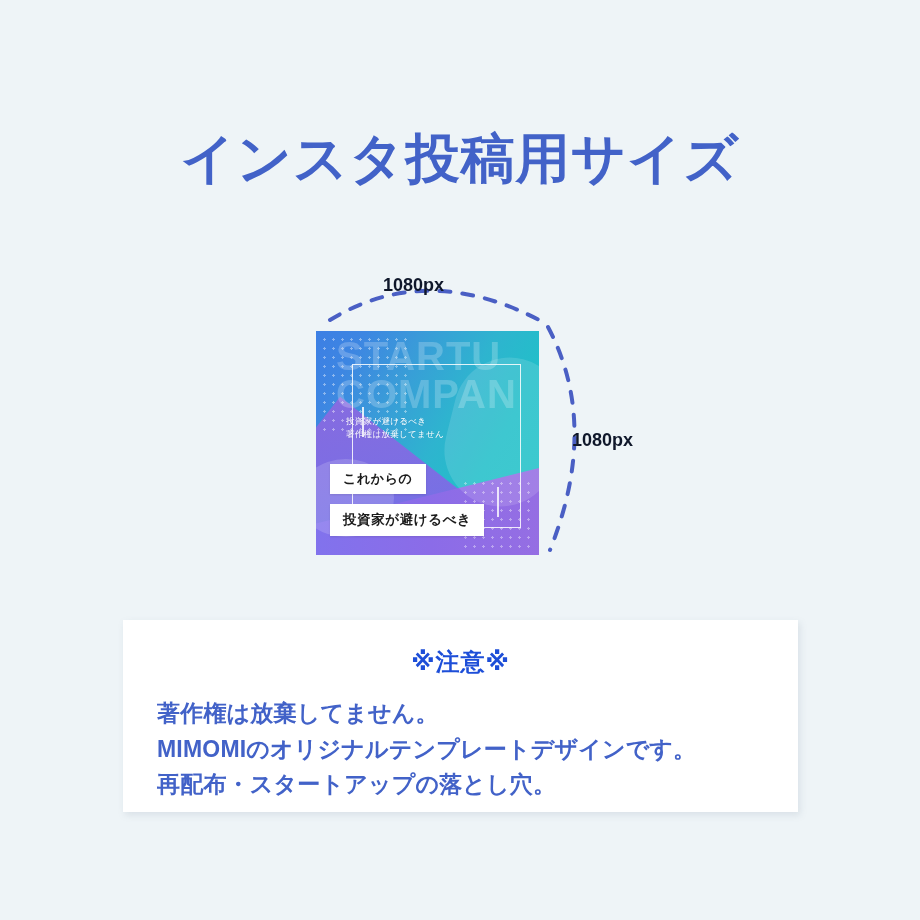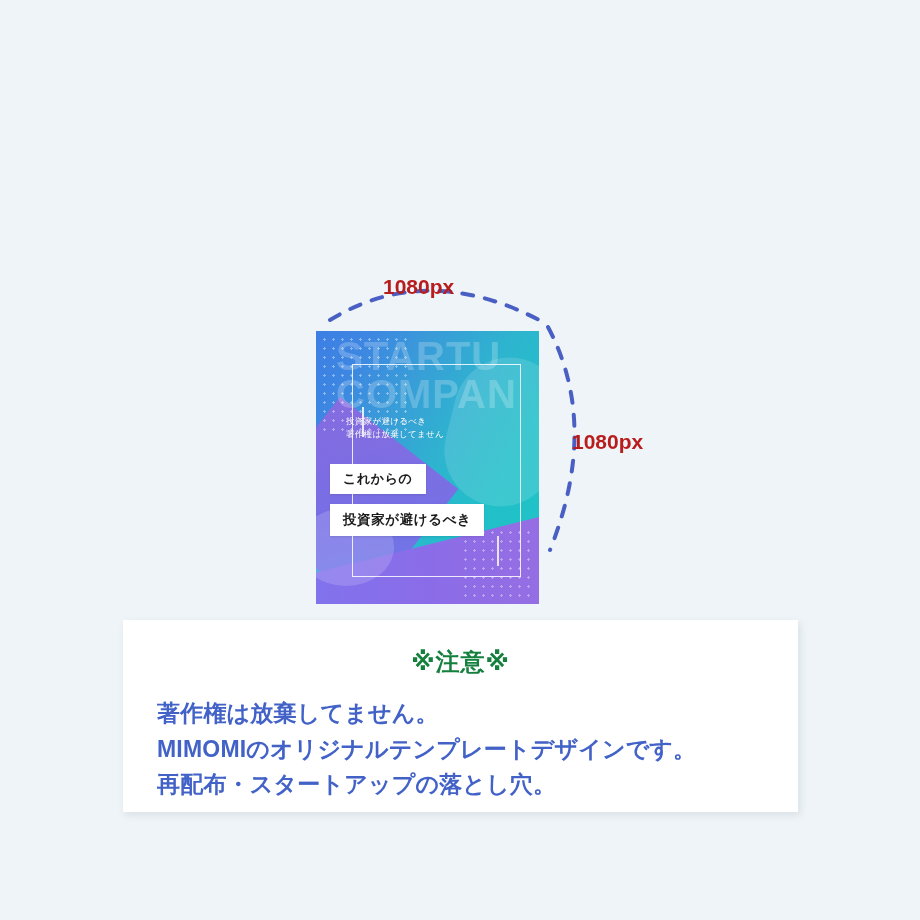--- a/index.html
+++ b/index.html
@@ -50,42 +50,42 @@
   .arc-path {
     fill: none;
     stroke: #4a5fc4;
     stroke-width: 4;
     stroke-linecap: round;
     stroke-dasharray: 11 12;
   }
 
   .dim-label {
     position: absolute;
-    font-size: 21px;
-    font-weight: 700;
-    color: #b91c1c;
+    font-size: 18px;
+    font-weight: 700;
+    color: #0f172a;
     letter-spacing: 0px;
     white-space: nowrap;
   }
   .dim-top {
     left: 383px;
     top: 275px;
   }
   .dim-right {
     left: 572px;
     top: 430px;
   }
 
   
   .card {
     position: absolute;
     left: 316px;
     top: 331px;
     width: 223px;
-    height: 273px;
+    height: 224px;
     overflow: hidden;
     background: linear-gradient(120deg,
         #3d7fe4 0%,
         #3d86e2 14%,
         #3a9ad9 30%,
         #2eb4cf 52%,
         #22bfc9 70%,
         #1fc4c6 100%);
   }
 
@@ -258,38 +258,39 @@
     height: 192px;
     background: #ffffff;
     box-shadow: 2px 3px 7px rgba(120,140,160,.18);
     box-sizing: border-box;
     padding: 26px 34px 20px;
   }
   .notice-title {
     text-align: center;
     font-size: 24px;
     font-weight: 700;
-    color: #15803d;
+    color: #1d4ed8;
     letter-spacing: 1px;
     margin-bottom: 18px;
   }
   .notice-body {
     font-size: 23px;
     font-weight: 700;
     color: #4262c8;
     line-height: 1.55;
     letter-spacing: .2px;
   }
   .notice-body span { display: block; white-space: nowrap; }
 </style>
 </head>
 <body>
 
 <div class="page">
 
+  <div class="page-title">インスタ投稿用サイズ</div>
 
   <svg class="arc-svg" viewBox="0 0 320 310" width="320" height="310">
     <path class="arc-path" d="M 30 55 Q 128 -5 245 58"></path>
     <path class="arc-path" d="M 248 62 Q 300 160 250 285"></path>
   </svg>
 
   <div class="dim-label dim-top">1080px</div>
 
   <div class="dim-label dim-right">1080px</div>
 

